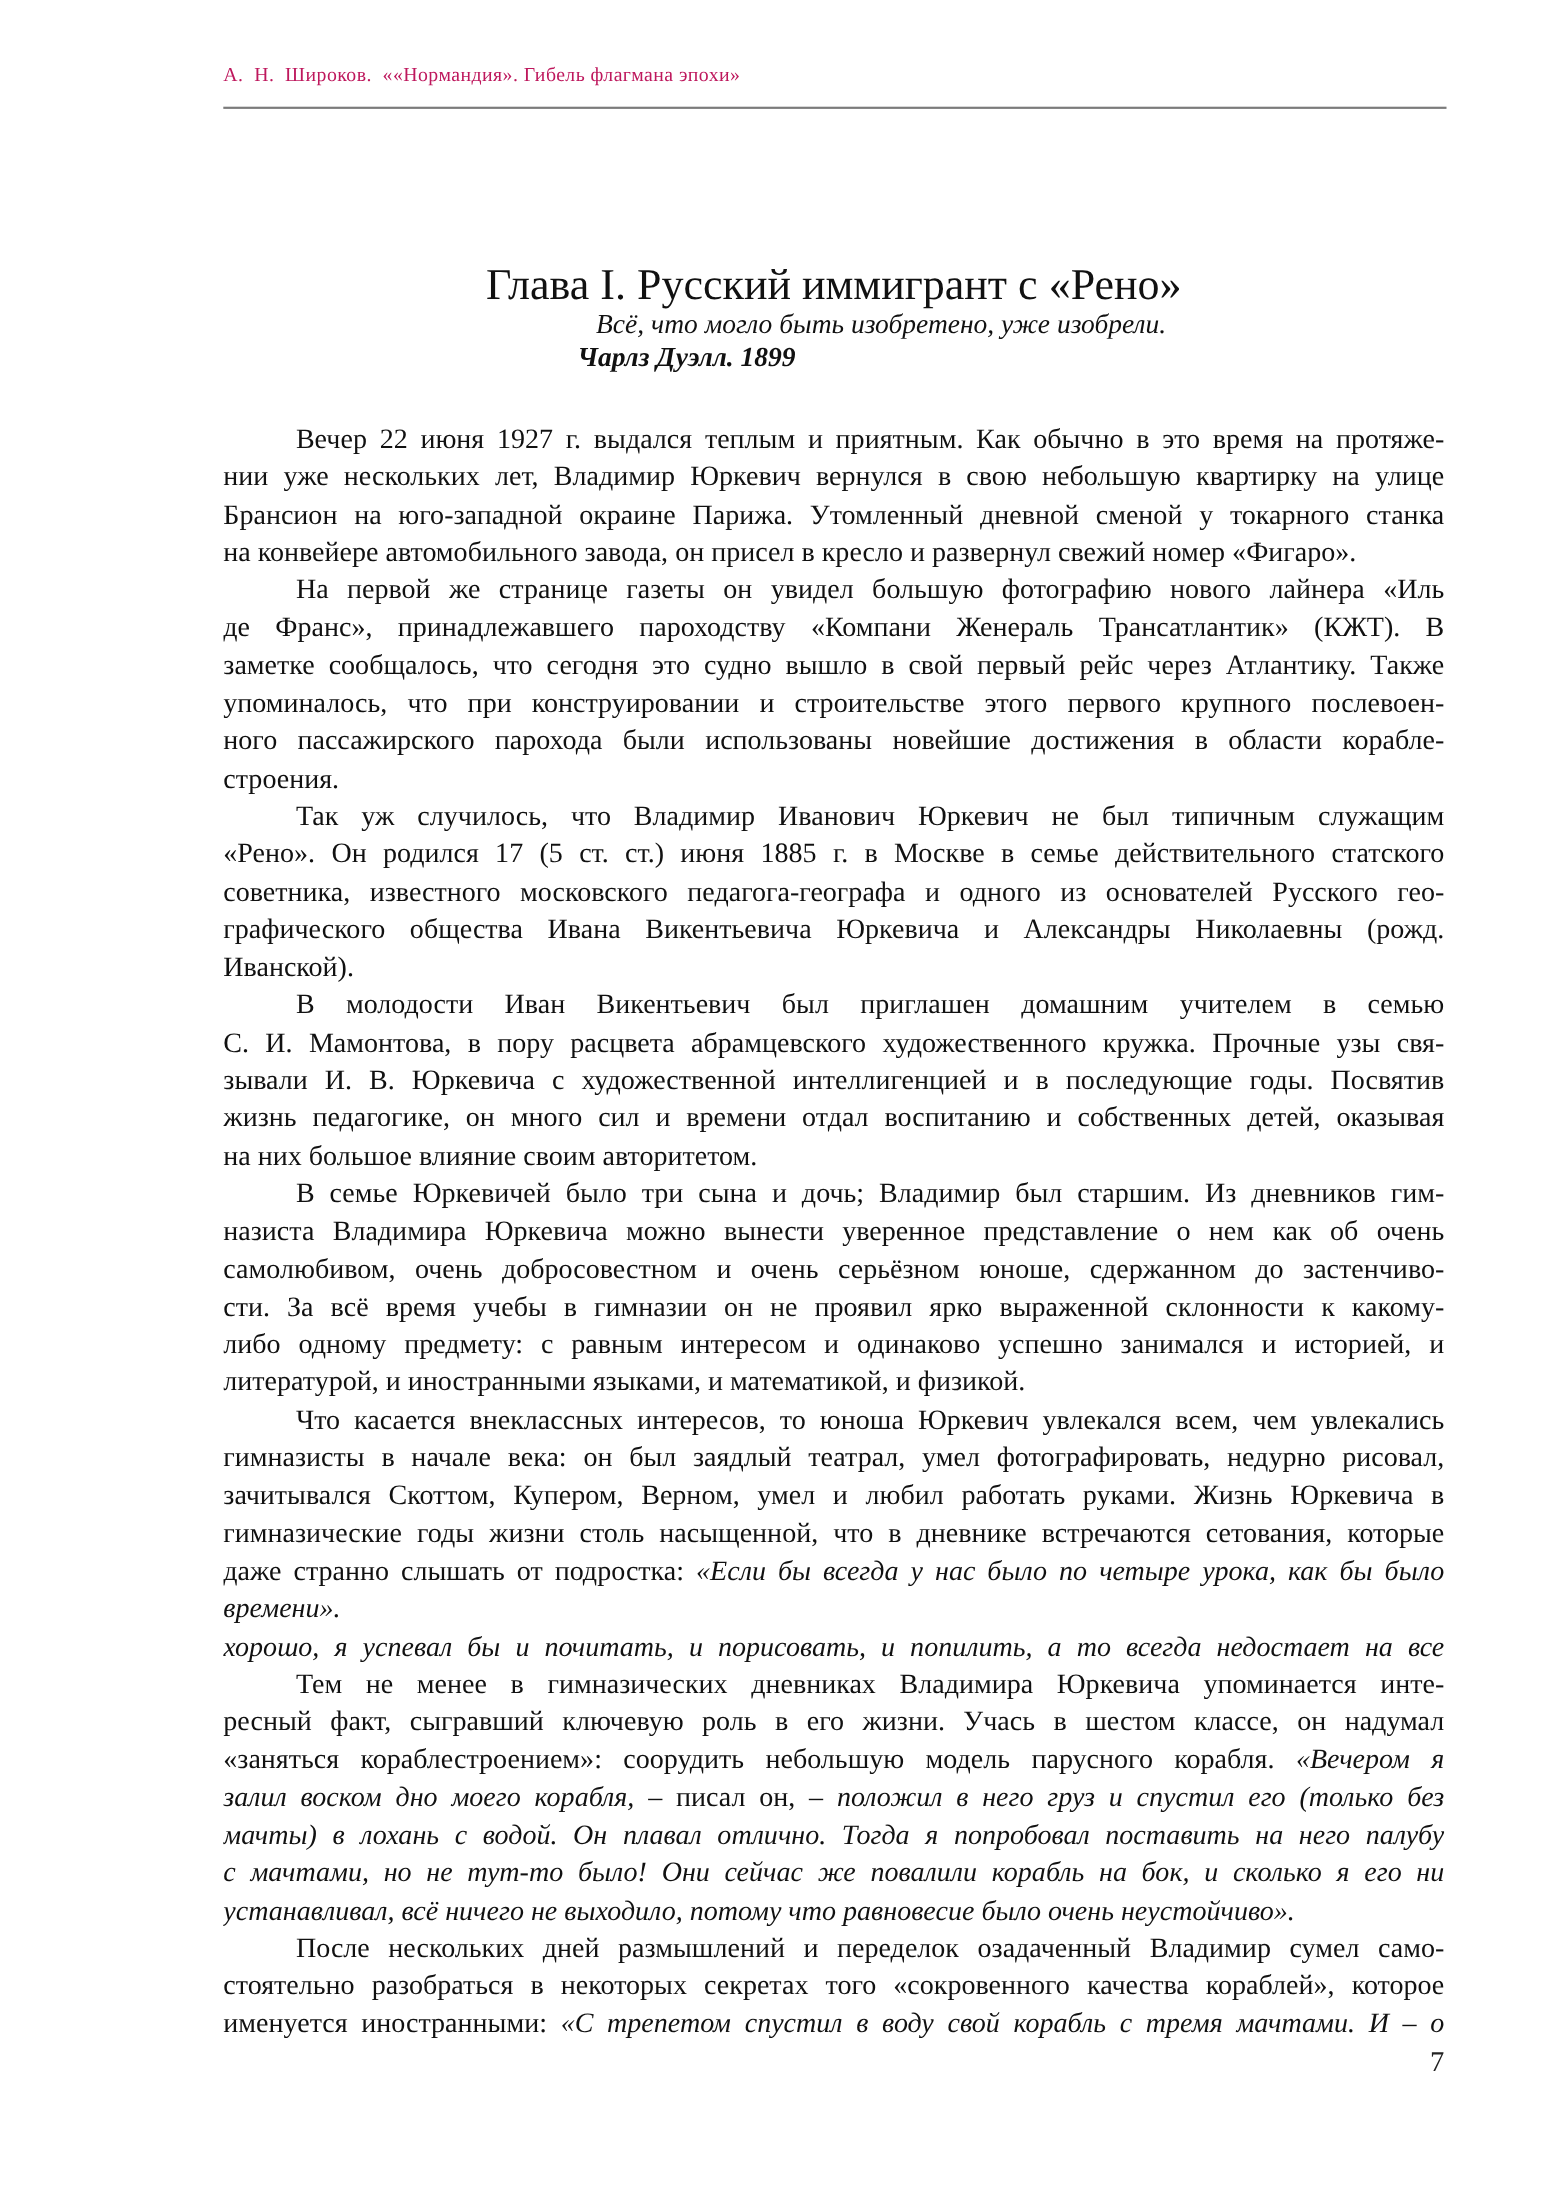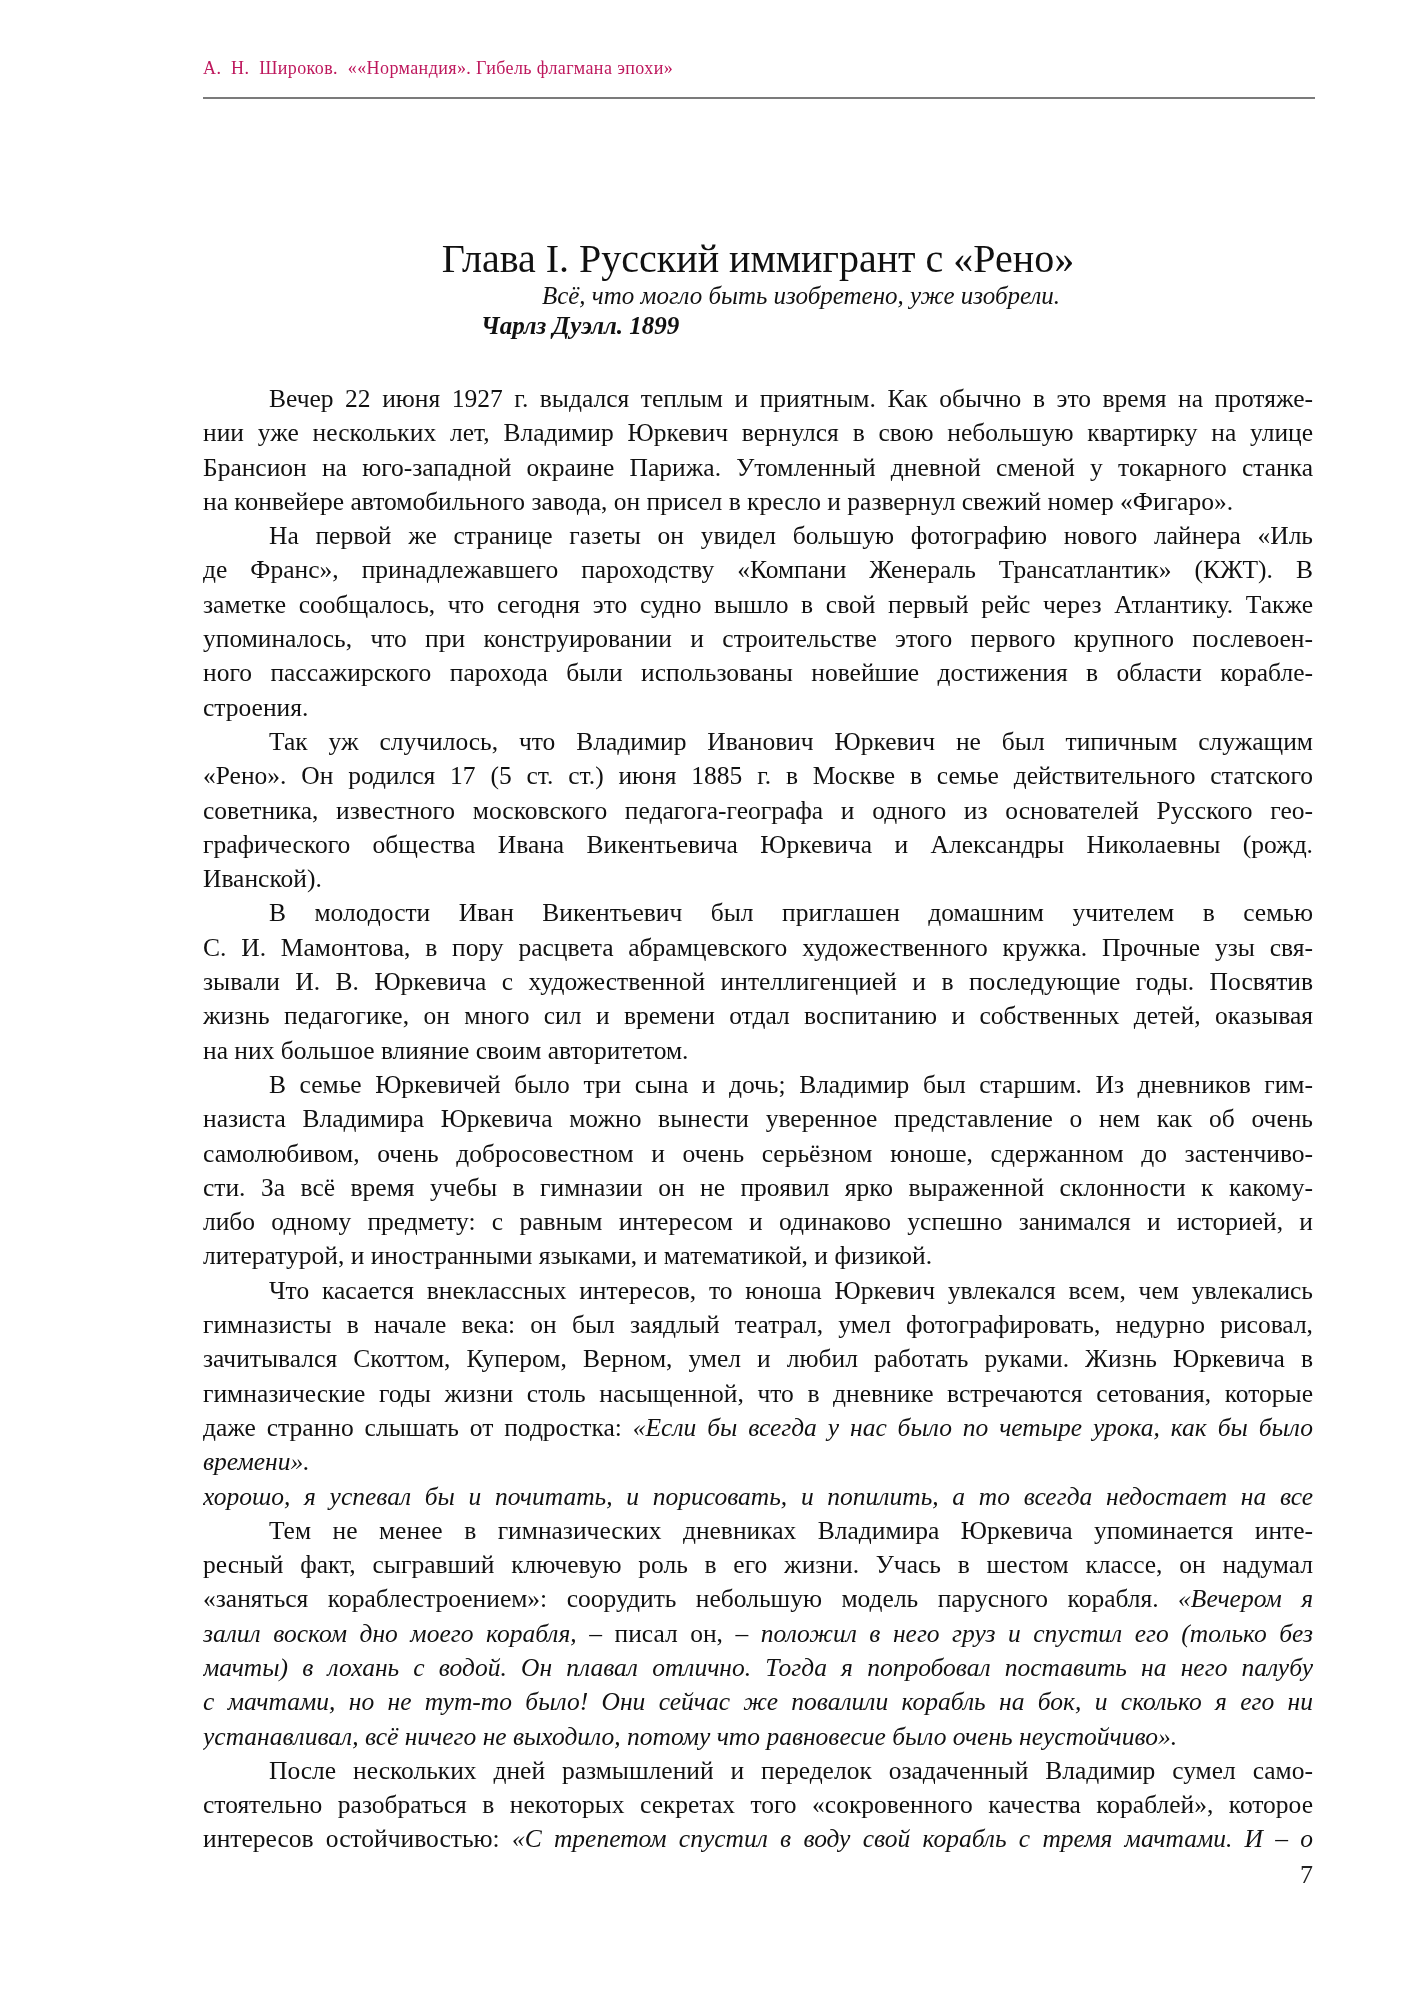--- a/index.html
+++ b/index.html
@@ -34,21 +34,21 @@
     line-height: 48px;
   }
   .epigraph {
     position: absolute;
     left: 481px; top: 281px; width: 640px;
     font-size: 25px;
     line-height: 30px;
     font-style: italic;
   }
   .epigraph .quote { text-align: center; }
-  .epigraph .attribution { text-align: left; font-weight: bold; }
+  .epigraph .attribution { text-align: left; font-weight: bold; margin-left: 44px; }
   .body-text {
     position: absolute;
     left: 203px; top: 382px; width: 1110px;
     font-size: 25.5px;
     line-height: 34.3px;
   }
   .line {
     height: 34.3px;
     overflow: hidden;
     text-align: left;
@@ -130,17 +130,17 @@
         <div class="line just"><span>ресный факт, сыгравший ключевую роль в его жизни. Учась в шестом классе, он надумал</span></div>
         <div class="line just"><span>«заняться кораблестроением»: соорудить небольшую модель парусного корабля. </span><span class="it">«Вечером я</span></div>
         <div class="line just"><span class="it">залил воском дно моего корабля, </span><span>– писал он, – </span><span class="it">положил в него груз и спустил его (только без</span></div>
         <div class="line just"><span class="it">мачты) в лохань с водой. Он плавал отлично. Тогда я попробовал поставить на него палубу</span></div>
         <div class="line just"><span class="it">с мачтами, но не тут-то было! Они сейчас же повалили корабль на бок, и сколько я его ни</span></div>
         <div class="line"><span class="it">устанавливал, всё ничего не выходило, потому что равновесие было очень неустойчиво».</span></div>
       </div>
       <div class="para">
         <div class="line just first"><span>После нескольких дней размышлений и переделок озадаченный Владимир сумел само-</span></div>
         <div class="line just"><span>стоятельно разобраться в некоторых секретах того «сокровенного качества кораблей», которое</span></div>
-        <div class="line just"><span>интересов остойчивостью: </span><span class="it">«С трепетом спустил в воду свой корабль с тремя мачтами. И – о</span></div>
+        <div class="line just"><span>именуется иностранными: </span><span class="it">«С трепетом спустил в воду свой корабль с тремя мачтами. И – о</span></div>
       </div>
     </div>
   <div class="page-number">7</div>
 </div>
 
 </body></html>

